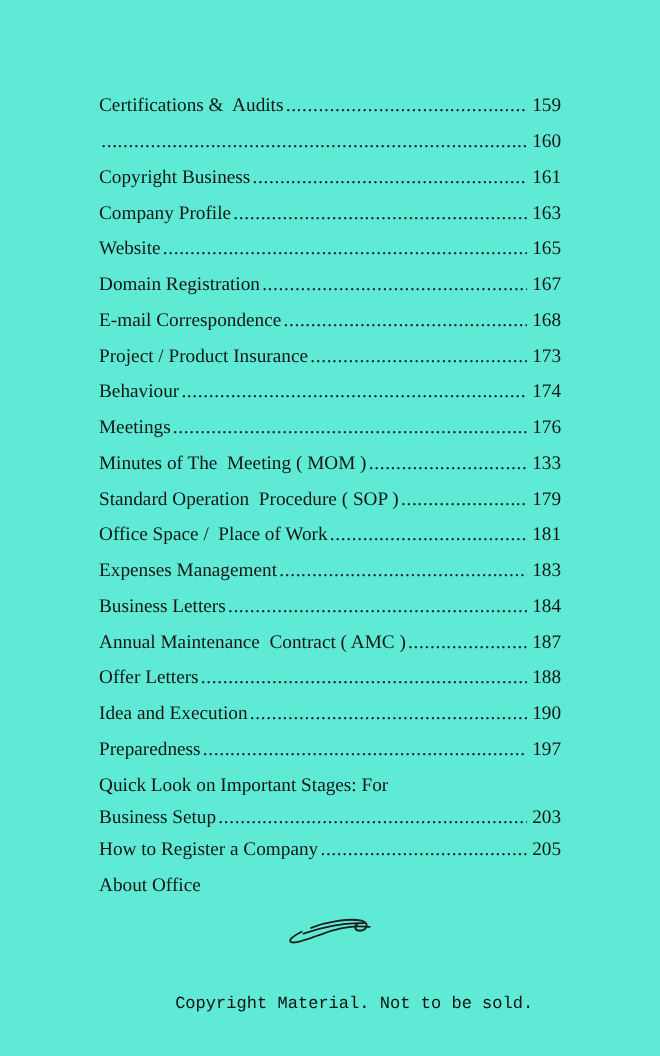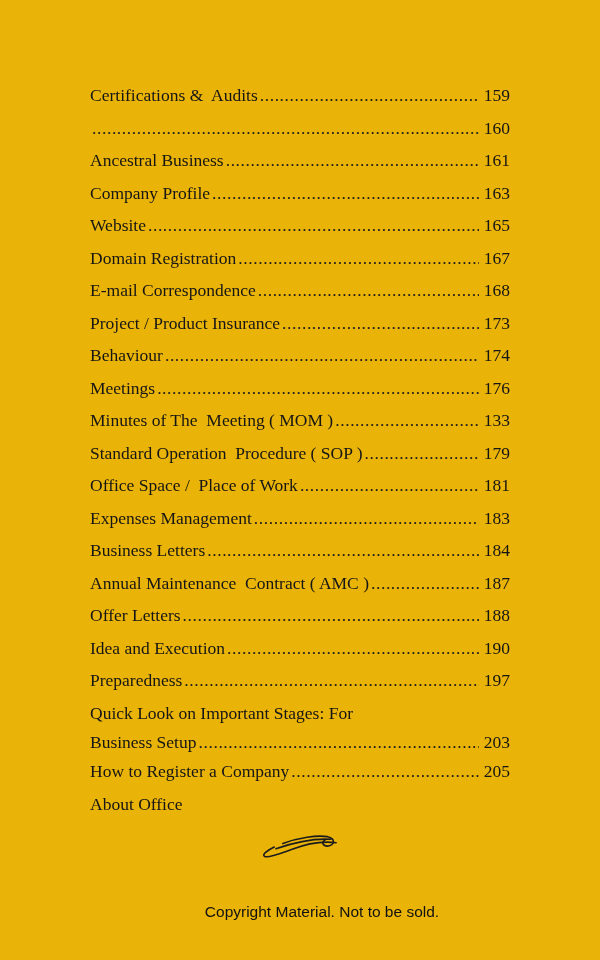--- a/index.html
+++ b/index.html
@@ -1,19 +1,19 @@
 <!DOCTYPE html>
 <html><head>
 <meta charset="utf-8">
 <style>
   html,body{margin:0;padding:0;}
   .page{
     position:relative;
     width:600px;height:960px;
-    background:#eab308;
+    background:#5eead4;
     overflow:hidden;
     font-family:"Liberation Serif", serif;
     color:#161616;
   }
   .toc{
     position:absolute;
     left:90px;right:90px;top:79px;
   }
   .toc-row{
     display:flex;
@@ -42,35 +42,35 @@
     position:absolute;
     left:50%;top:830px;
     transform:translateX(-50%);
     width:86px;height:34px;
   }
   .flourish svg{width:100%;height:100%;}
   .copyright{
     position:absolute;
     left:0;right:0;top:903px;
     text-align:center;
-    font-family:Liberation Sans, sans-serif;
+    font-family:Liberation Mono, monospace;
     font-size:15.5px;
     color:#111111;
     padding-left:44px;
   }
 </style>
 </head>
 <body>
 
 <div class="page">
 
   <div class="toc">
       <div class="toc-row"><span class="toc-title">Certifications &amp;  Audits</span><span class="leader"></span><span class="toc-page">159</span></div>
       <div class="toc-row"><span class="leader"></span><span class="toc-page">160</span></div>
-      <div class="toc-row"><span class="toc-title">Ancestral Business</span><span class="leader"></span><span class="toc-page">161</span></div>
+      <div class="toc-row"><span class="toc-title">Copyright Business</span><span class="leader"></span><span class="toc-page">161</span></div>
       <div class="toc-row"><span class="toc-title">Company Profile</span><span class="leader"></span><span class="toc-page">163</span></div>
       <div class="toc-row"><span class="toc-title">Website</span><span class="leader"></span><span class="toc-page">165</span></div>
       <div class="toc-row"><span class="toc-title">Domain Registration</span><span class="leader"></span><span class="toc-page">167</span></div>
       <div class="toc-row"><span class="toc-title">E-mail Correspondence</span><span class="leader"></span><span class="toc-page">168</span></div>
       <div class="toc-row"><span class="toc-title">Project / Product Insurance</span><span class="leader"></span><span class="toc-page">173</span></div>
       <div class="toc-row"><span class="toc-title">Behaviour</span><span class="leader"></span><span class="toc-page">174</span></div>
       <div class="toc-row"><span class="toc-title">Meetings</span><span class="leader"></span><span class="toc-page">176</span></div>
       <div class="toc-row"><span class="toc-title">Minutes of The  Meeting ( MOM )</span><span class="leader"></span><span class="toc-page">133</span></div>
       <div class="toc-row"><span class="toc-title">Standard Operation  Procedure ( SOP )</span><span class="leader"></span><span class="toc-page">179</span></div>
       <div class="toc-row"><span class="toc-title">Office Space /  Place of Work</span><span class="leader"></span><span class="toc-page">181</span></div>

